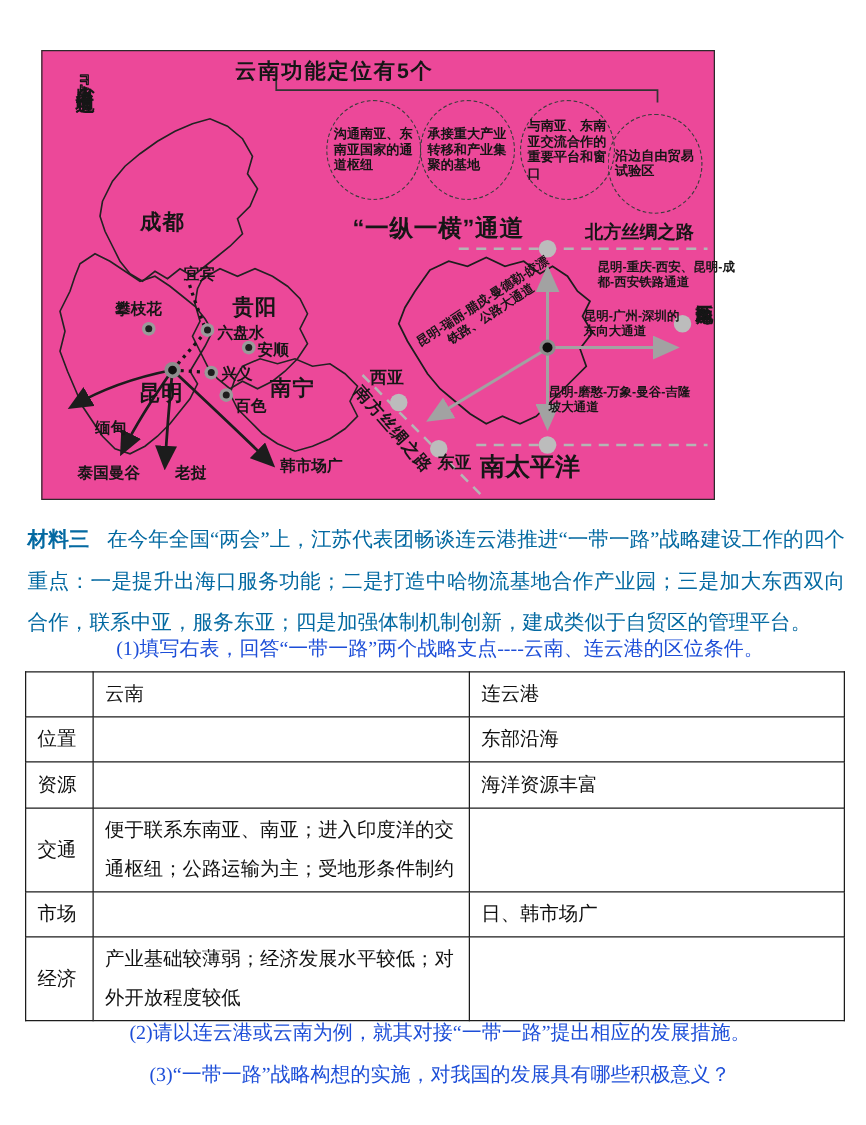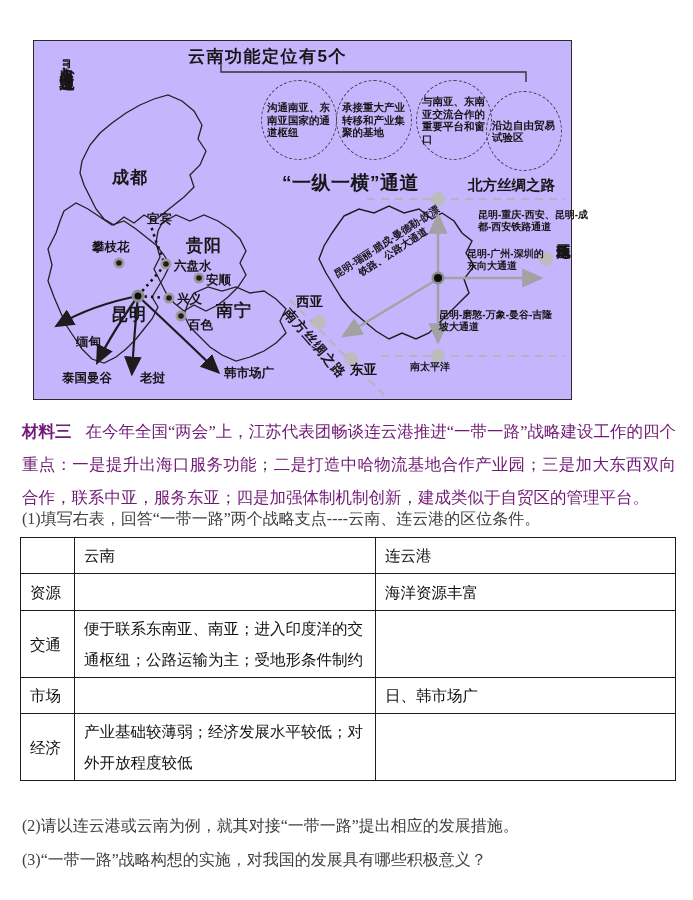--- a/index.html
+++ b/index.html
@@ -3,21 +3,21 @@
 <meta charset="utf-8">
 <style>
   html,body{margin:0;padding:0;background:#ffffff;}
   body{
     width:693px;height:900px;position:relative;overflow:hidden;
     font-family:"Liberation Serif","DejaVu Serif",serif;color:#1b1b1b;
   }
   
   .figure-box{
     position:absolute;left:33px;top:40px;width:537px;height:358px;
-    border:1.6px solid #2b2b2b;background:#c4b5fd;
+    border:1.6px solid #2b2b2b;background:#ec4899;
   }
   .figure-box svg{position:absolute;left:0;top:0;}
   .lbl{position:absolute;font-weight:bold;color:#161616;white-space:nowrap;
        font-family:"Liberation Sans","DejaVu Sans",sans-serif;}
   .city-big{font-size:17px;letter-spacing:1px;}
   .city-sm{font-size:12.5px;}
   .vert{writing-mode:vertical-rl;text-orientation:upright;}
   .bubble{
     position:absolute;width:74px;height:78px;border:1.6px dashed #3d3d3d;
     border-radius:50%;display:flex;align-items:center;background:#fff0;
@@ -26,23 +26,23 @@
     font-size:10.5px;font-weight:bold;line-height:12.5px;padding:0 5px;
     text-align:left;color:#151515;white-space:normal;
     font-family:"Liberation Sans","DejaVu Sans",sans-serif;
   }
   .fig-title{font-size:17px;letter-spacing:1.5px;}
   .corr-title{font-size:19px;letter-spacing:0.5px;}
   .route{white-space:normal;font-size:10px;line-height:12px;}
   
   .para{
     position:absolute;left:22px;width:654px;font-size:16.5px;line-height:33px;
-    text-align:justify;color:#701a75;
-  }
-  .qline{position:absolute;left:22px;width:660px;font-size:16px;color:#404040;}
+    text-align:justify;color:#0369a1;
+  }
+  .qline{position:absolute;left:22px;width:660px;font-size:16px;color:#1d4ed8;text-align:center;}
   .bold{font-weight:bold;}
   
   table.grid{
     position:absolute;left:20px;top:537px;width:655px;
     border-collapse:collapse;table-layout:fixed;
     font-size:15.5px;color:#101010;
   }
   table.grid td{
     border:1.5px solid #1c1c1c;vertical-align:middle;
     padding:2px 9px;line-height:31px;overflow:hidden;
@@ -151,39 +151,44 @@
   <div class="lbl corr-title" style="left:248px;top:129px;">“一纵一横”通道</div>
   <div class="lbl" style="left:434px;top:135px;font-size:14.5px;">北方丝绸之路</div>
   <div class="lbl route" style="left:410px;top:168px;width:112px;margin-left:34px;">昆明-重庆-西安、昆明-成都-西安铁路通道</div>
   <div class="lbl route" style="left:433px;top:207px;width:84px;">昆明-广州-深圳的东向大通道</div>
   <div class="lbl vert" style="left:521px;top:193px;height:100px;font-size:14px;">珠三角地区</div>
   <div class="lbl route" style="left:405px;top:268px;width:114px;">昆明-磨憨-万象-曼谷-吉隆坡大通道</div>
   <div class="lbl route" style="left:290px;top:194px;width:132px;text-align:center;transform:rotate(-33deg);">昆明-瑞丽-腊戍-曼德勒-皎漂铁路、公路大通道</div>
   <div class="lbl" style="left:262px;top:252px;font-size:13.5px;">西亚</div>
   <div class="lbl" style="left:234px;top:300px;width:104px;font-size:13.5px;letter-spacing:1px;transform:rotate(49deg);">南方丝绸之路</div>
   <div class="lbl" style="left:316px;top:320px;font-size:13.5px;">东亚</div>
-  <div class="lbl" style="left:376px;top:319px;font-size:10px;">南太平洋</div>
+  <div class="lbl" style="left:350px;top:319px;font-size:20px;">南太平洋</div>
 </div>
 
 <div class="para" style="top:415px;"><span class="bold" style="margin-right:14px;">材料三</span><span>在今年全国“两会”上，江苏代表团畅谈连云港推进“一带一路”战略建设工作的四个重点：一是提升出海口服务功能；二是打造中哈物流基地合作产业园；三是加大东西双向合作，联系中亚，服务东亚；四是加强体制机制创新，建成类似于自贸区的管理平台。</span></div>
 
 <div class="qline" style="top:509px;">(1)填写右表，回答“一带一路”两个战略支点----云南、连云港的区位条件。</div>
 
 <table class="grid">
   <colgroup>
       <col style="width:54px;">
       <col style="width:301px;">
       <col style="width:300px;">
     </colgroup>
   <tbody>
       <tr style="height:36px;">
     <td></td>
     <td>云南</td>
     <td>连云港</td>
   </tr>
+  <tr style="height:32px;">
+    <td>位置</td>
+    <td></td>
+    <td>东部沿海</td>
+  </tr>
   <tr style="height:37px;">
     <td>资源</td>
     <td></td>
     <td>海洋资源丰富</td>
   </tr>
   <tr style="height:66px;">
     <td>交通</td>
     <td>便于联系东南亚、南亚；进入印度洋的交通枢纽；公路运输为主；受地形条件制约</td>
     <td></td>
   </tr>

